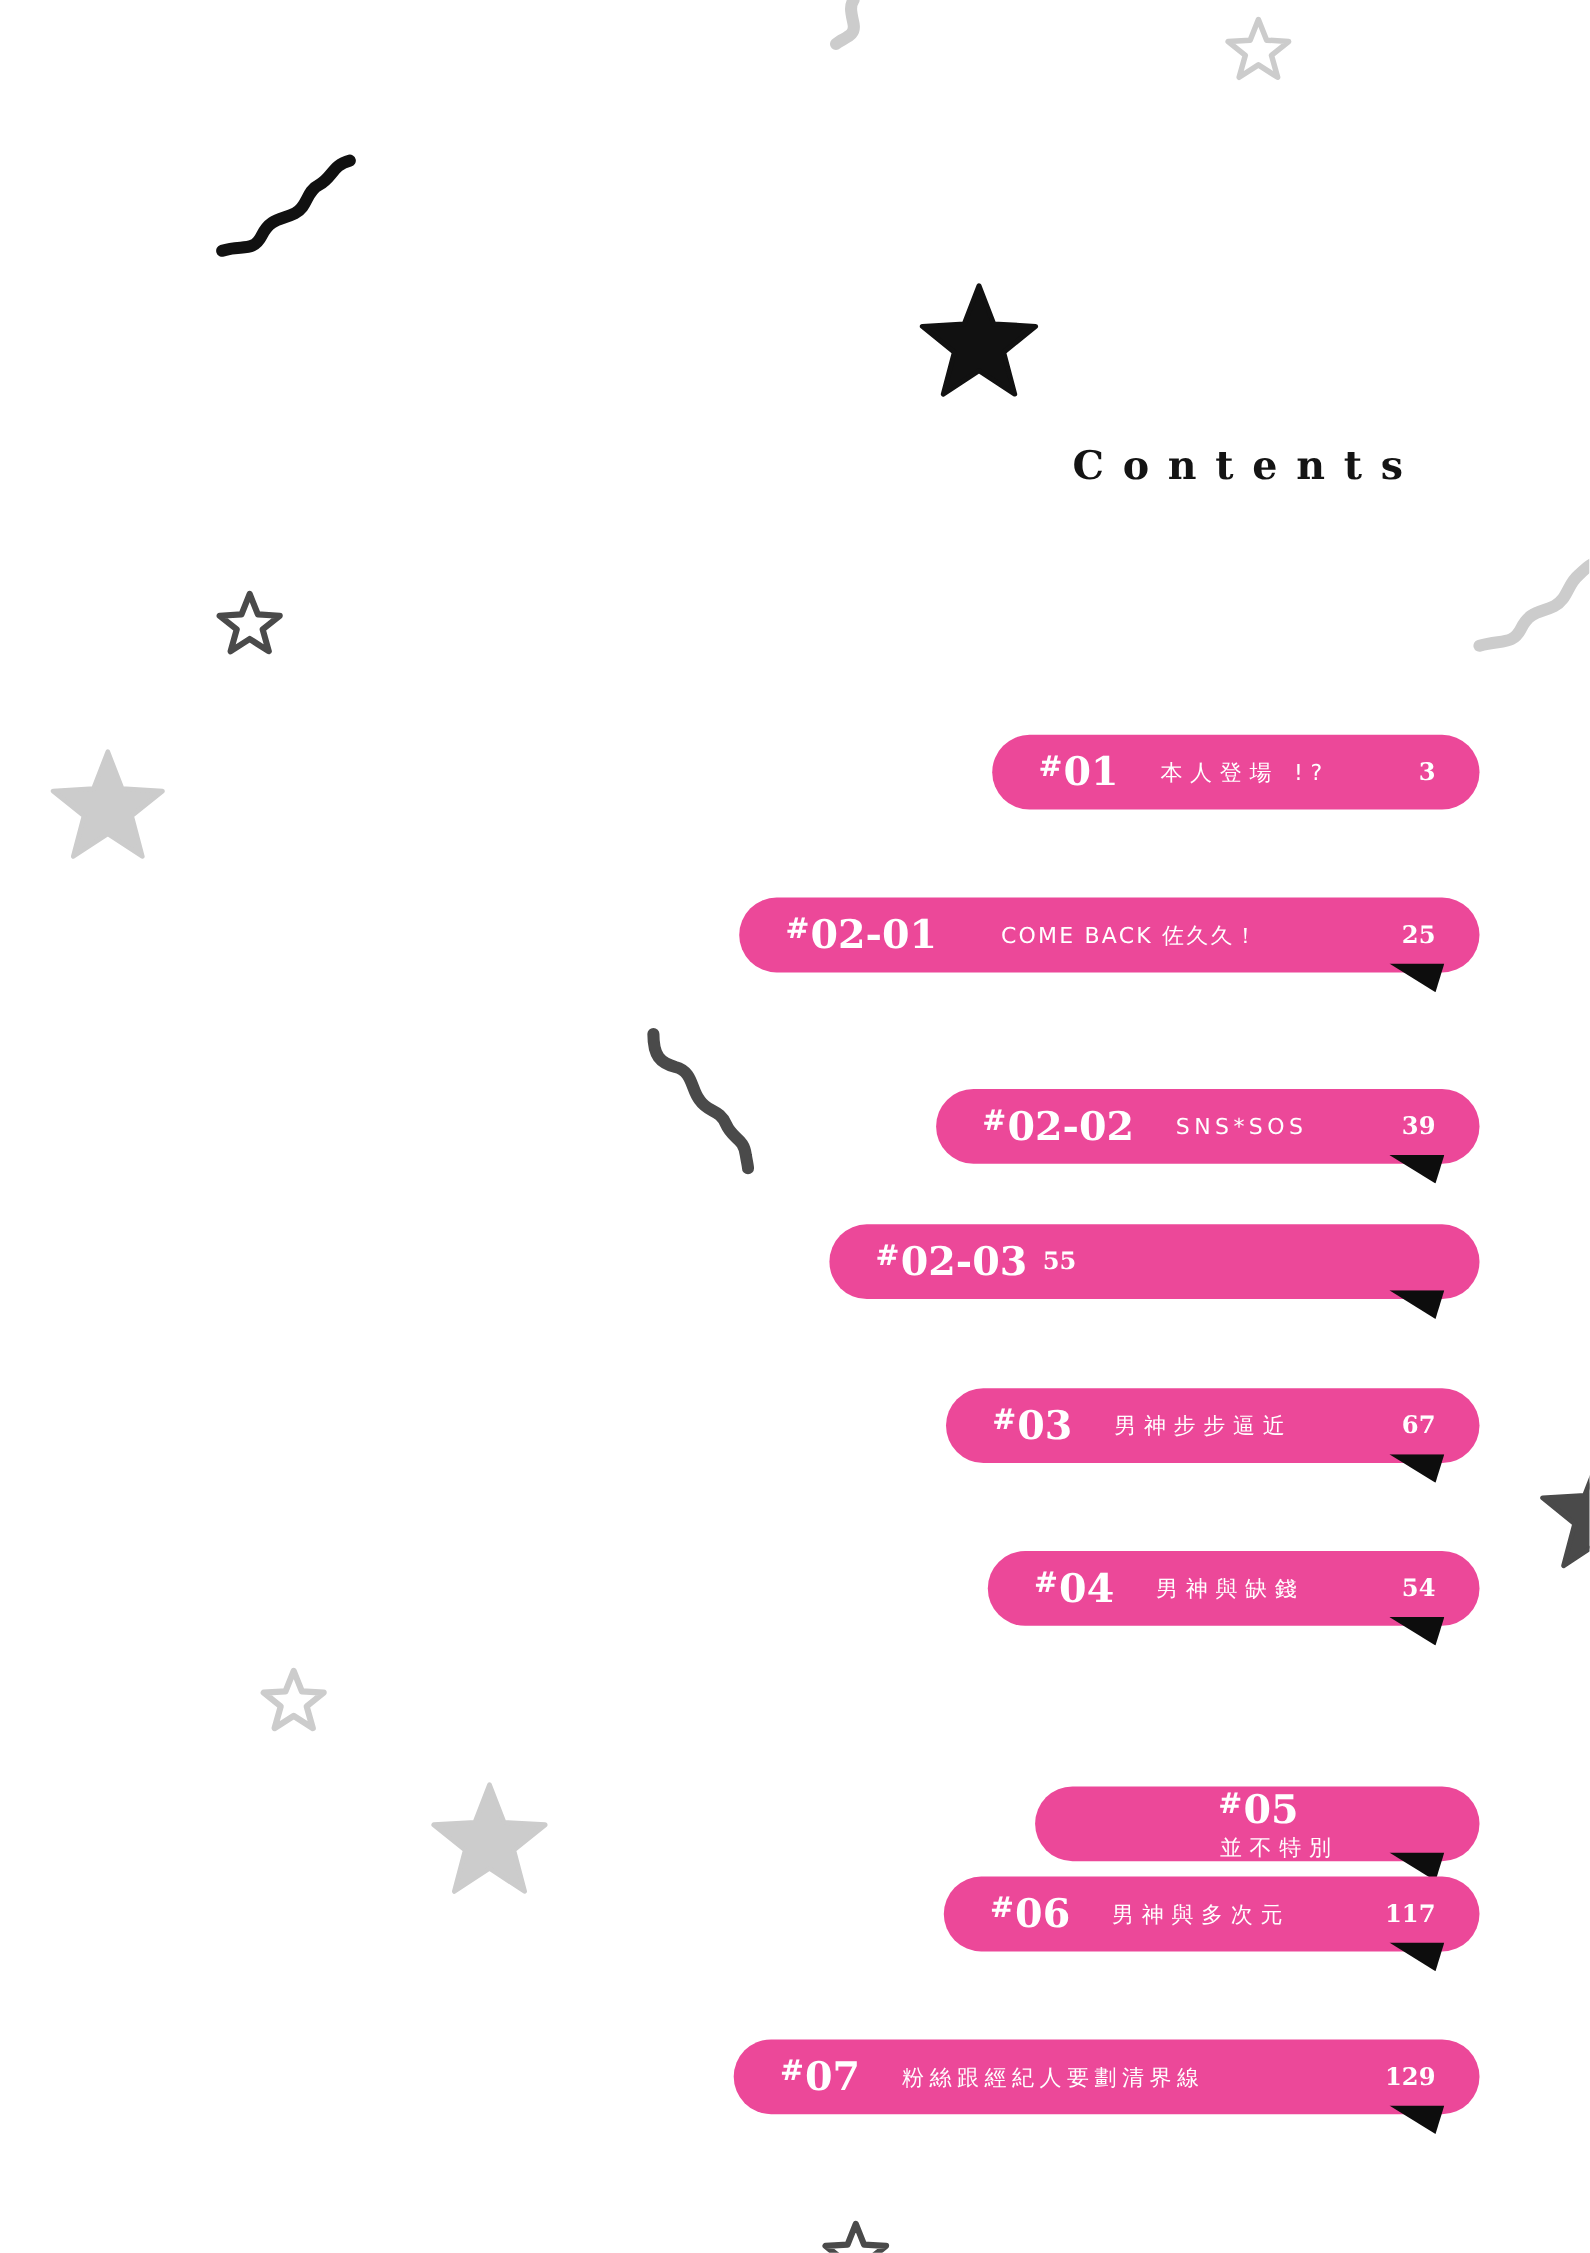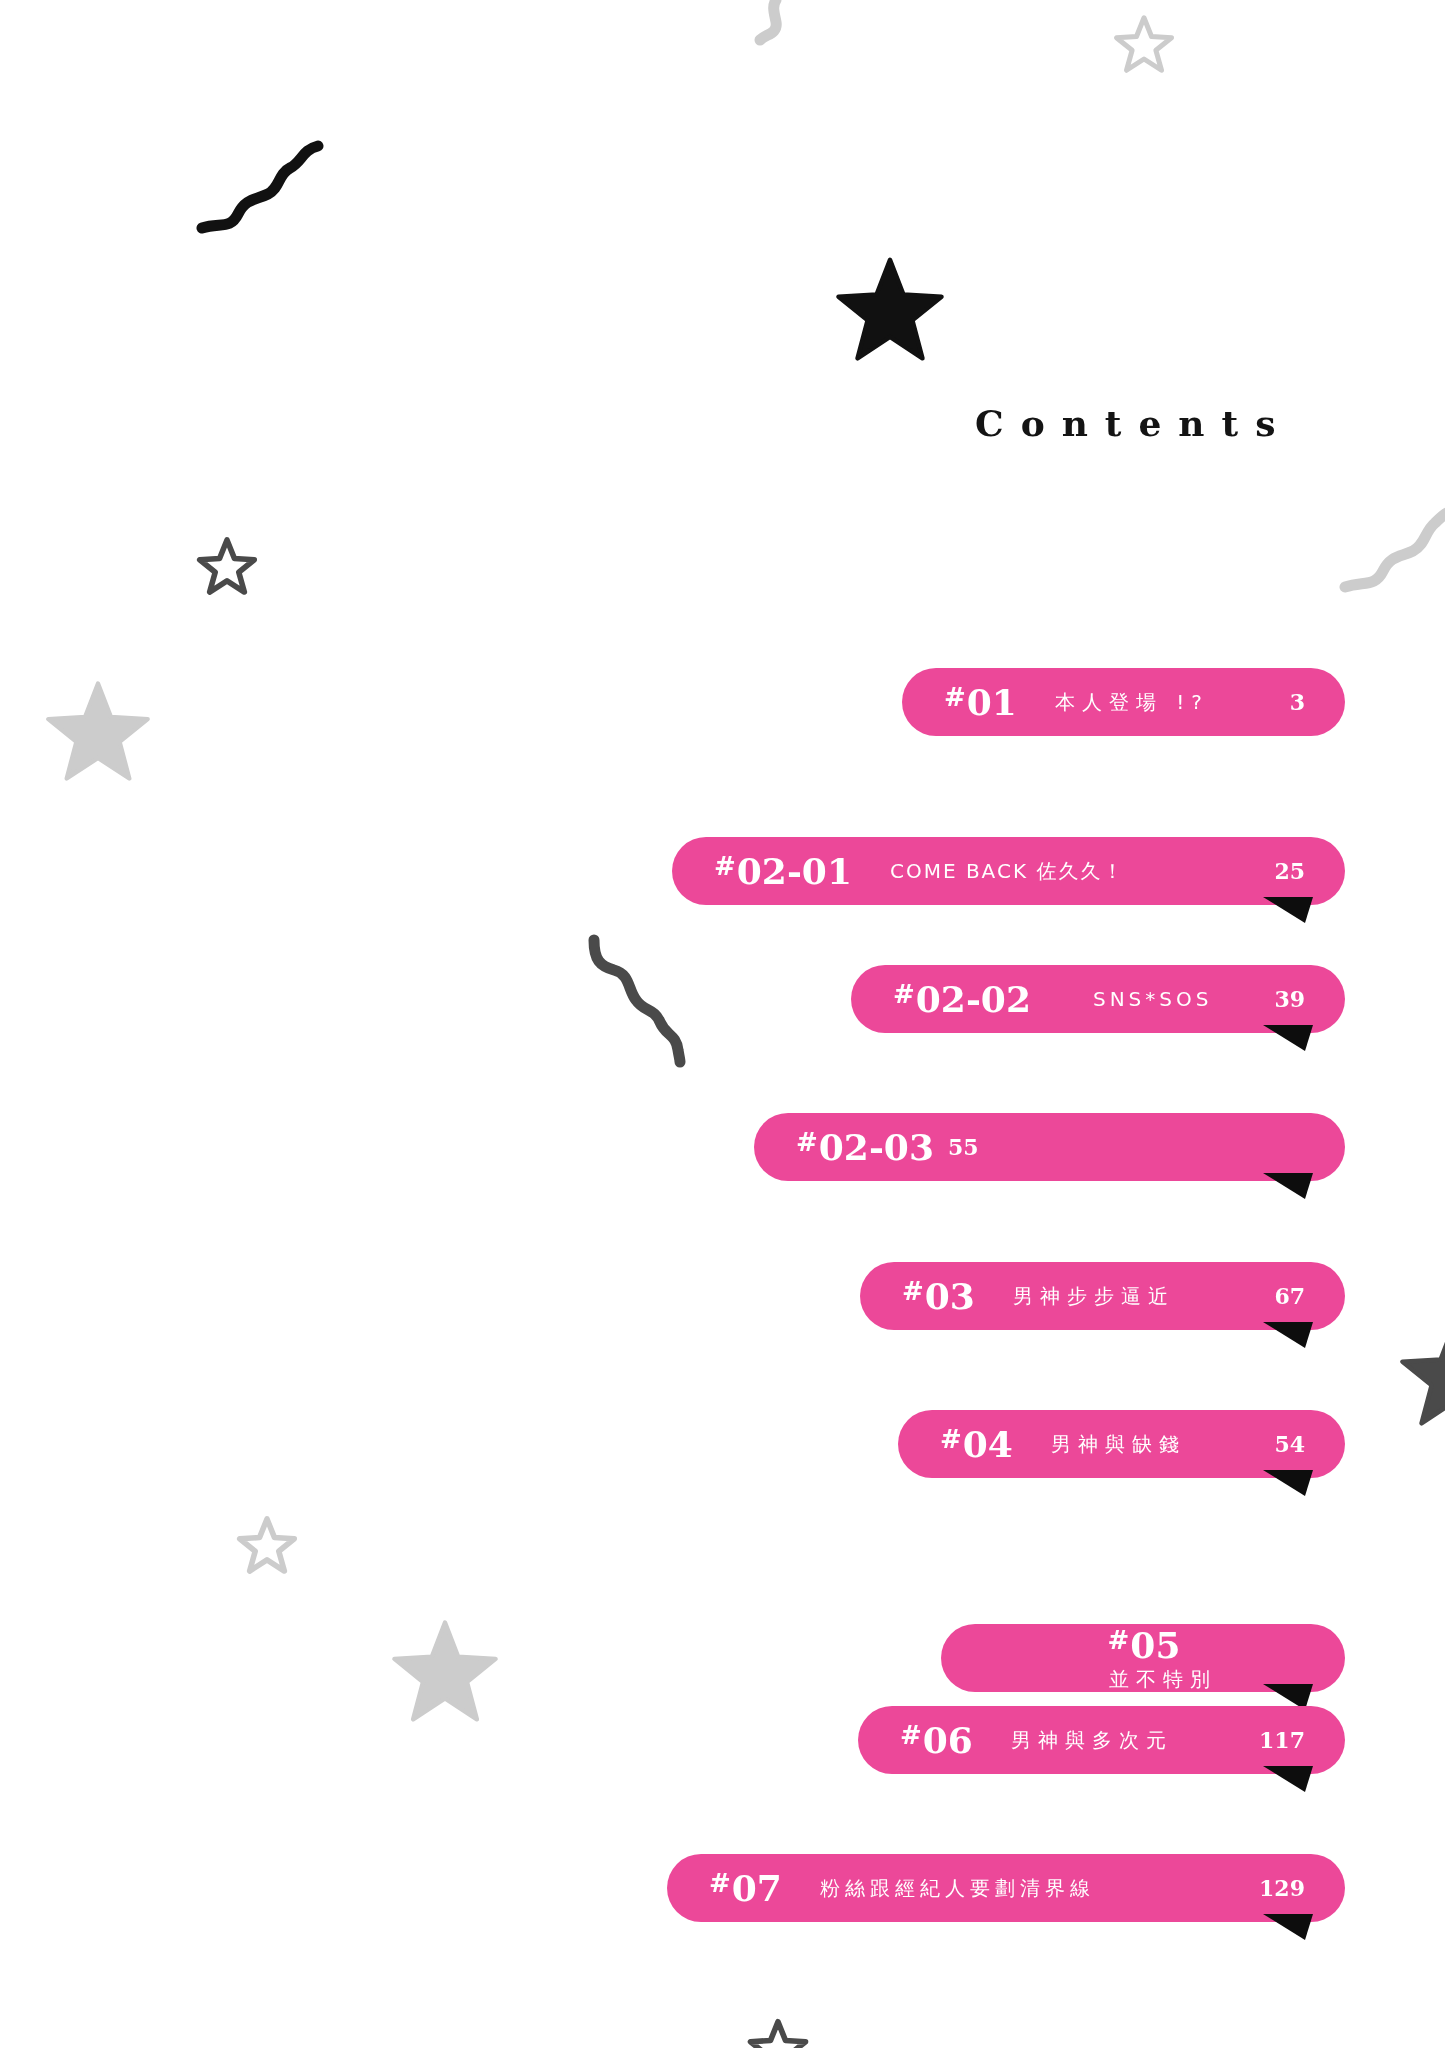--- a/index.html
+++ b/index.html
@@ -88,30 +88,30 @@
 
 <div class="toc-item" style="top:668px; width:443px;">
   <span class="num"><span class="hash">#</span><span>01</span></span>
   <span class="chap">本人登場 !?</span>
   <span class="page">3</span>
   <svg class="tail" width="50" height="26" style="position:absolute;right:32px;top:60px" viewBox="0 0 50 26">
       <path d="M0 0 L50 0 L42 26 Z" fill="#0d0d0d"></path>
     </svg>
 </div>
 
-<div class="toc-item" style="top:837px; width:673px;">
+<div class="toc-item" style="top:816px; width:673px;gap:20px;">
   <span class="num"><span class="hash">#</span><span>02-01</span></span>
   <span class="chap" style="letter-spacing:2px;">COME BACK 佐久久！</span>
   <span class="page">25</span>
   <svg width="50" height="26" style="position:absolute;right:32px;top:60px" viewBox="0 0 50 26">
       <path d="M0 0 L50 0 L42 26 Z" fill="#0d0d0d"></path>
     </svg>
 </div>
 
-<div class="toc-item" style="top:965px; width:494px;gap:24px;">
+<div class="toc-item" style="top:990px; width:494px;">
   <span class="num"><span class="hash">#</span><span>02-02</span></span>
   <span class="chap" style="letter-spacing:4px;">SNS*SOS</span>
   <span class="page">39</span>
   <svg width="50" height="26" style="position:absolute;right:32px;top:60px" viewBox="0 0 50 26">
       <path d="M0 0 L50 0 L42 26 Z" fill="#0d0d0d"></path>
     </svg>
 </div>
 
 <div class="toc-item" style="top:1113px; width:591px;">
   <span class="num"><span class="hash">#</span><span>02-03</span></span>

